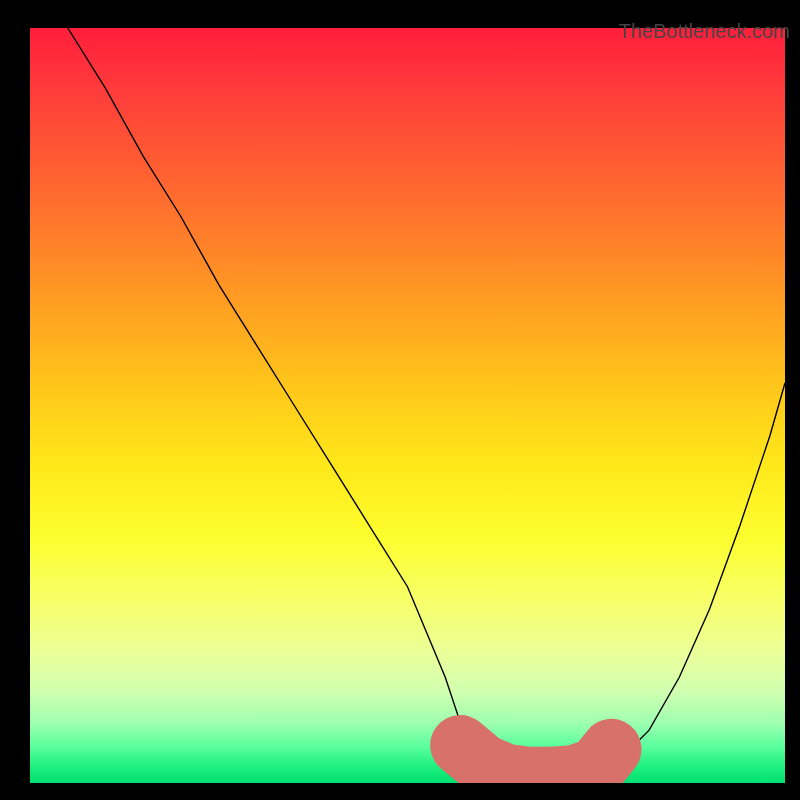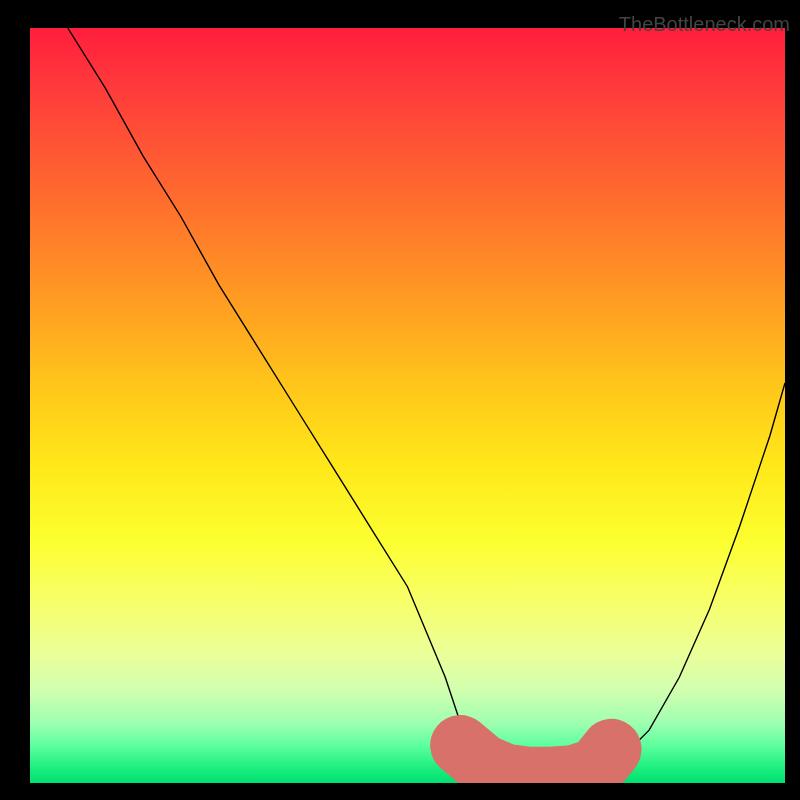--- a/index.html
+++ b/index.html
@@ -6,21 +6,21 @@
     margin: 0;
     padding: 0;
     width: 800px;
     height: 800px;
     background: #000;
     position: relative;
     font-family: Arial, sans-serif;
   }
   .watermark {
     position: absolute;
-    top: 13px;
+    top: 20px;
     right: 10px;
     color: #444;
     font-size: 20px;
     font-weight: normal;
     z-index: 10;
   }
   .plot-area {
     position: absolute;
     left: 30px;
     top: 28px;

